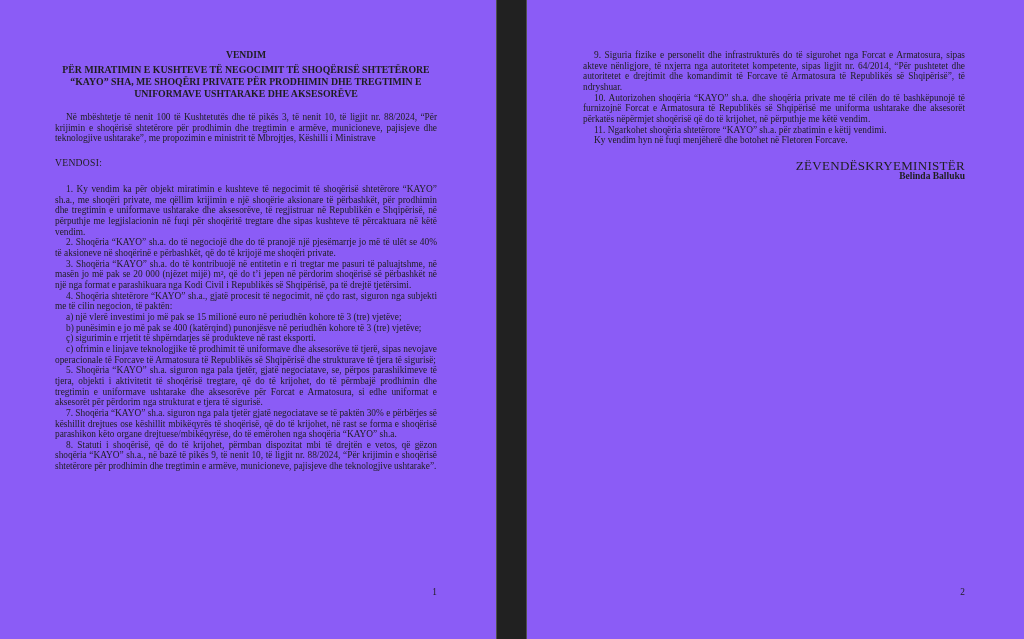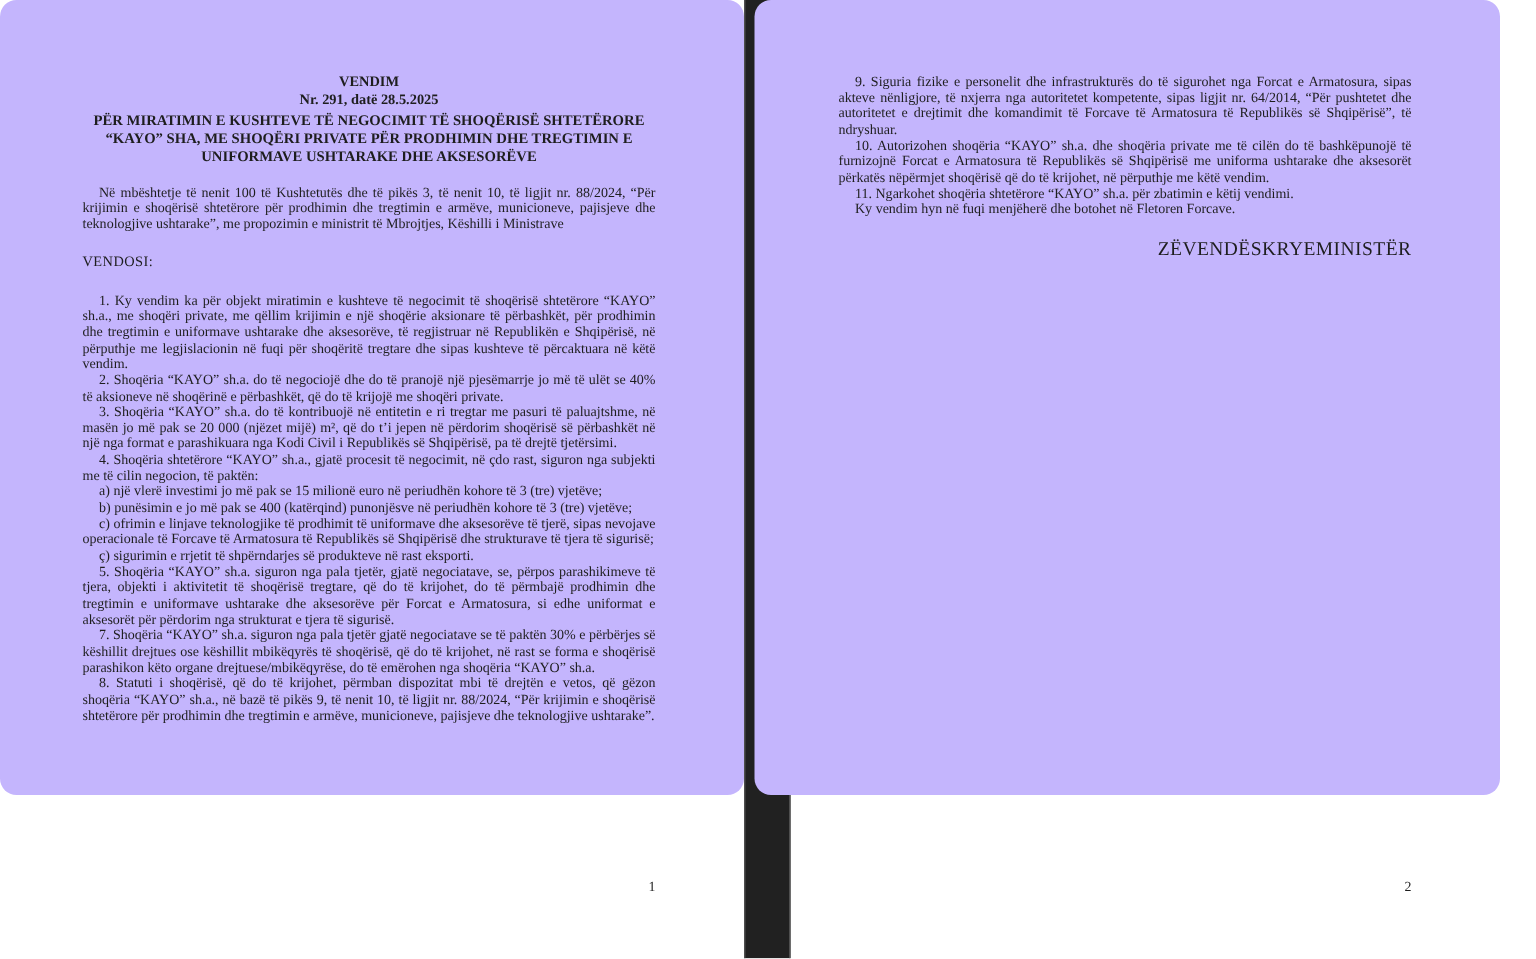--- a/index.html
+++ b/index.html
@@ -8,36 +8,35 @@
     width: 1024px;
     height: 639px;
     overflow: hidden;
     background: #ffffff;
     font-family: "Liberation Serif", "DejaVu Serif", serif;
     color: #1e1e1e;
   }
   .page {
     position: absolute;
     top: 0;
-    height: 530px;
-    background: #c4b5fd;
-    border-radius: 11px;
+    height: 639px;
+    background: #8b5cf6;
   }
   .page-1 { left: 0; width: 496px; }
   .page-gap {
     position: absolute;
     top: 0;
     left: 496px;
     width: 29px;
     height: 639px;
     background: #212121;
     border-left: 1px solid #4f4f4f;
     border-right: 1px solid #4f4f4f;
   }
-  .page-2 { left: 503px; width: 497px; }
+  .page-2 { left: 527px; width: 497px; }
   .textblock {
     position: absolute;
     top: 49px;
     left: 55px;
     width: 382px;
   }
   .page-2 .textblock { left: 56px; top: 50px; }
   .doc-type {
     text-align: center;
     font-weight: bold;
@@ -99,51 +98,51 @@
   .page-2 .pagenum { left: 56px; }
 </style>
 </head>
 <body>
 
 <div class="canvas">
 
   <div class="page page-1">
     <div class="textblock">
       <div class="doc-type">VENDIM</div>
-      <div class="number-date">Nr. 291, datë 28.5.2025</div>
       <div class="doc-title">PËR MIRATIMIN E KUSHTEVE TË NEGOCIMIT TË SHOQËRISË SHTETËRORE “KAYO” SHA, ME SHOQËRI PRIVATE PËR PRODHIMIN DHE TREGTIMIN E UNIFORMAVE USHTARAKE DHE AKSESORËVE</div>
       <p class="body-par preamble">Në mbështetje të nenit 100 të Kushtetutës dhe të pikës 3, të nenit 10, të ligjit nr. 88/2024, “Për krijimin e shoqërisë shtetërore për prodhimin dhe tregtimin e armëve, municioneve, pajisjeve dhe teknologjive ushtarake”, me propozimin e ministrit të Mbrojtjes, Këshilli i Ministrave</p>
       <div class="decree-heading">VENDOSI:</div>
       <div class="paragraphs">
         <p class="body-par">1. Ky vendim ka për objekt miratimin e kushteve të negocimit të shoqërisë shtetërore “KAYO” sh.a., me shoqëri private, me qëllim krijimin e një shoqërie aksionare të përbashkët, për prodhimin dhe tregtimin e uniformave ushtarake dhe aksesorëve, të regjistruar në Republikën e Shqipërisë, në përputhje me legjislacionin në fuqi për shoqëritë tregtare dhe sipas kushteve të përcaktuara në këtë vendim.</p>
         <p class="body-par">2. Shoqëria “KAYO” sh.a. do të negociojë dhe do të pranojë një pjesëmarrje jo më të ulët se 40% të aksioneve në shoqërinë e përbashkët, që do të krijojë me shoqëri private.</p>
         <p class="body-par">3. Shoqëria “KAYO” sh.a. do të kontribuojë në entitetin e ri tregtar me pasuri të paluajtshme, në masën jo më pak se 20 000 (njëzet mijë) m², që do t’i jepen në përdorim shoqërisë së përbashkët në një nga format e parashikuara nga Kodi Civil i Republikës së Shqipërisë, pa të drejtë tjetërsimi.</p>
         <p class="body-par">4. Shoqëria shtetërore “KAYO” sh.a., gjatë procesit të negocimit, në çdo rast, siguron nga subjekti me të cilin negocion, të paktën:</p>
         <p class="body-par">a) një vlerë investimi jo më pak se 15 milionë euro në periudhën kohore të 3 (tre) vjetëve;</p>
         <p class="body-par">b) punësimin e jo më pak se 400 (katërqind) punonjësve në periudhën kohore të 3 (tre) vjetëve;</p>
+        <p class="body-par">ç) sigurimin e rrjetit të shpërndarjes së produkteve në rast eksporti.</p>
         <p class="body-par">c) ofrimin e linjave teknologjike të prodhimit të uniformave dhe aksesorëve të tjerë, sipas nevojave operacionale të Forcave të Armatosura të Republikës së Shqipërisë dhe strukturave të tjera të sigurisë;</p>
-        <p class="body-par">ç) sigurimin e rrjetit të shpërndarjes së produkteve në rast eksporti.</p>
         <p class="body-par">5. Shoqëria “KAYO” sh.a. siguron nga pala tjetër, gjatë negociatave, se, përpos parashikimeve të tjera, objekti i aktivitetit të shoqërisë tregtare, që do të krijohet, do të përmbajë prodhimin dhe tregtimin e uniformave ushtarake dhe aksesorëve për Forcat e Armatosura, si edhe uniformat e aksesorët për përdorim nga strukturat e tjera të sigurisë.</p>
         <p class="body-par">7. Shoqëria “KAYO” sh.a. siguron nga pala tjetër gjatë negociatave se të paktën 30% e përbërjes së këshillit drejtues ose këshillit mbikëqyrës të shoqërisë, që do të krijohet, në rast se forma e shoqërisë parashikon këto organe drejtuese/mbikëqyrëse, do të emërohen nga shoqëria “KAYO” sh.a.</p>
         <p class="body-par">8. Statuti i shoqërisë, që do të krijohet, përmban dispozitat mbi të drejtën e vetos, që gëzon shoqëria “KAYO” sh.a., në bazë të pikës 9, të nenit 10, të ligjit nr. 88/2024, “Për krijimin e shoqërisë shtetërore për prodhimin dhe tregtimin e armëve, municioneve, pajisjeve dhe teknologjive ushtarake”.</p>
       </div>
     </div>
     <div class="pagenum">1</div>
   </div>
 
   <div class="page-gap"></div>
 
   <div class="page page-2">
     <div class="textblock">
       <div class="paragraphs" style="margin-top:0;">
         <p class="body-par">9. Siguria fizike e personelit dhe infrastrukturës do të sigurohet nga Forcat e Armatosura, sipas akteve nënligjore, të nxjerra nga autoritetet kompetente, sipas ligjit nr. 64/2014, “Për pushtetet dhe autoritetet e drejtimit dhe komandimit të Forcave të Armatosura të Republikës së Shqipërisë”, të ndryshuar.</p>
         <p class="body-par">10. Autorizohen shoqëria “KAYO” sh.a. dhe shoqëria private me të cilën do të bashkëpunojë të furnizojnë Forcat e Armatosura të Republikës së Shqipërisë me uniforma ushtarake dhe aksesorët përkatës nëpërmjet shoqërisë që do të krijohet, në përputhje me këtë vendim.</p>
         <p class="body-par">11. Ngarkohet shoqëria shtetërore “KAYO” sh.a. për zbatimin e këtij vendimi.</p>
         <p class="body-par">Ky vendim hyn në fuqi menjëherë dhe botohet në Fletoren Forcave.</p>
       </div>
       <div class="signature">
         <div class="sig-role">ZËVENDËSKRYEMINISTËR</div>
+        <div class="sig-name">Belinda Balluku</div>
       </div>
     </div>
     <div class="pagenum">2</div>
   </div>
 
 </div>
 
 </body></html>

